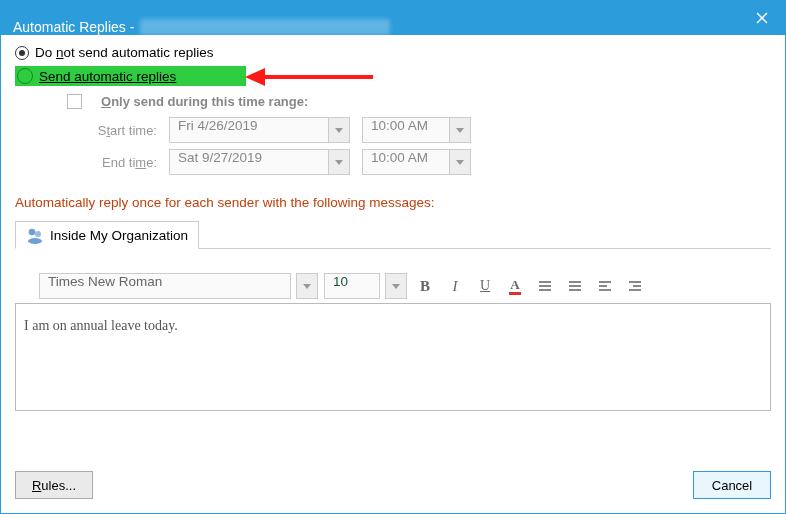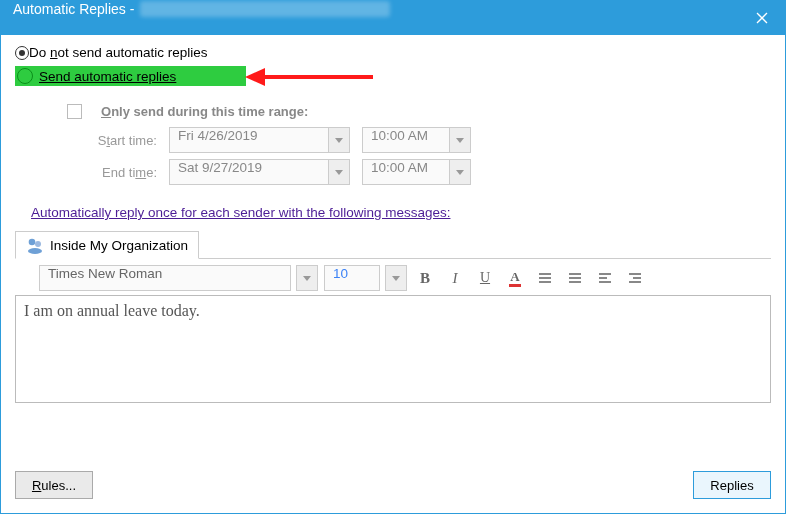--- a/index.html
+++ b/index.html
@@ -17,21 +17,21 @@
   border: 1px solid #2d9cdb;
   background: #fff;
   display: flex;
   flex-direction: column;
 }
 .titlebar {
   height: 34px;
   background: #2d9cdb;
   color: #fff;
   display: flex;
-  align-items: flex-start;
+  align-items: flex-end;
   padding: 0 0 0 12px;
   font-size: 14px;
 }
 .titlebar .title-text { flex: 0 0 auto; }
 .titlebar .blurred {
   margin-left: 6px;
   width: 250px; height: 16px;
   background: rgba(255,255,255,0.25);
   border-radius: 3px;
   filter: blur(2px);
@@ -45,21 +45,21 @@
 }
 .content {
   flex: 1;
   padding: 10px 14px 0 14px;
   display: flex;
   flex-direction: column;
 }
 .radio-row {
   display: flex;
   align-items: center;
-  gap: 0;
+  gap: 6px;
   margin-bottom: 6px;
   font-size: 13.5px;
 }
 .radio-outer {
   width: 14px; height: 14px;
   border: 1px solid #333;
   border-radius: 50%;
   display: flex; align-items: center; justify-content: center;
 }
 .radio-dot {
@@ -132,29 +132,28 @@
 .combo-time { width: 88px; margin-left: 12px; }
 .combo-btn {
   width: 22px; height: 26px;
   border: 1px solid #ccc;
   background: #eee;
   margin-left: -1px;
   display: flex; align-items: center; justify-content: center;
   color: #999;
 }
 .info-line {
-  color: #4c1d95;
-  margin: 14px 0 10px 16px;
+  color: #c2410c;
+  margin: 14px 0 10px 0;
   font-size: 13.5px;
-  text-decoration: underline;
 }
 .tabs {
   display: flex;
   border-bottom: 1px solid #ccc;
-  margin-bottom: 6px;
+  margin-bottom: 24px;
 }
 .tab {
   display: flex; align-items: center; gap: 6px;
   padding: 4px 10px;
   border: 1px solid #ccc;
   border-bottom: none;
   background: #f7f7f7;
   margin-right: 2px;
   font-size: 13.5px;
   position: relative;
@@ -181,23 +180,23 @@
   cursor: pointer;
 }
 .list-icon {
   display: inline-flex; flex-direction: column; gap: 2px;
 }
 .list-icon .ln { width: 12px; height: 2px; background: #888; }
 .list-icon .ln.s { width: 8px; }
 .editor {
   border: 1px solid #bbb;
   height: 108px;
-  padding: 6px 8px;
+  padding: 14px 8px;
   font-family: "Times New Roman", serif;
-  font-size: 16px;
+  font-size: 14px;
   color: #555;
 }
 .button-bar {
   display: flex;
   align-items: center;
   padding: 14px;
   border-top: none;
   margin-top: auto;
 }
 .button-bar .spacer { flex: 1; }
@@ -237,21 +236,21 @@
 
   <div class="content">
 
     <div class="radio-row">
       <span class="radio-outer">
           <span class="radio-dot"></span>
         </span>
       <span>Do <span class="und">n</span>ot send automatic replies</span>
     </div>
 
-    <div class="radio-row" style="margin-bottom:12px; position:relative;">
+    <div class="radio-row" style="margin-bottom:2px; position:relative;">
       <span class="highlight">
         <span class="radio-outer"></span>
         <span class="radio-text" style="margin-left:6px;">Send automatic replies</span>
         <span class="arrow-wrap">
           <span class="arrow-head"></span>
           <span class="arrow-line"></span>
         </span>
       </span>
     </div>
 
@@ -316,21 +315,21 @@
     <div class="toolbar">
       <div class="combo font-combo">
           <span class="val" style="color:#666;">Times New Roman</span>
         </div>
       <div class="combo-btn">
           <svg width="8" height="5">
             <polygon points="0,0 8,0 4,5" fill="#999"></polygon>
           </svg>
         </div>
       <div class="combo size-combo">
-          <span class="val" style="color:#3b82f6;">10</span>
+          <span class="val" style="color:#14532d;">10</span>
         </div>
       <div class="combo-btn">
           <svg width="8" height="5">
             <polygon points="0,0 8,0 4,5" fill="#999"></polygon>
           </svg>
         </div>
       <div class="tbtn" style="font-weight:bold;font-size:15px;">B</div>
       <div class="tbtn" style="font-style:italic;font-size:15px;">I</div>
       <div class="tbtn" style="text-decoration:underline;font-size:14px;">U</div>
       <div class="tbtn">
@@ -369,16 +368,16 @@
       </div>
     </div>
 
     <div class="editor">I am on annual leave today.</div>
 
   </div>
 
   <div class="button-bar">
     <button class="btn" style="margin-left:0;"><span class="und">R</span>ules...</button>
     <span class="spacer"></span>
-    <button class="btn default">Replies</button>
+    <button class="btn default">Cancel</button>
   </div>
 
 </div>
 
 </body></html>

